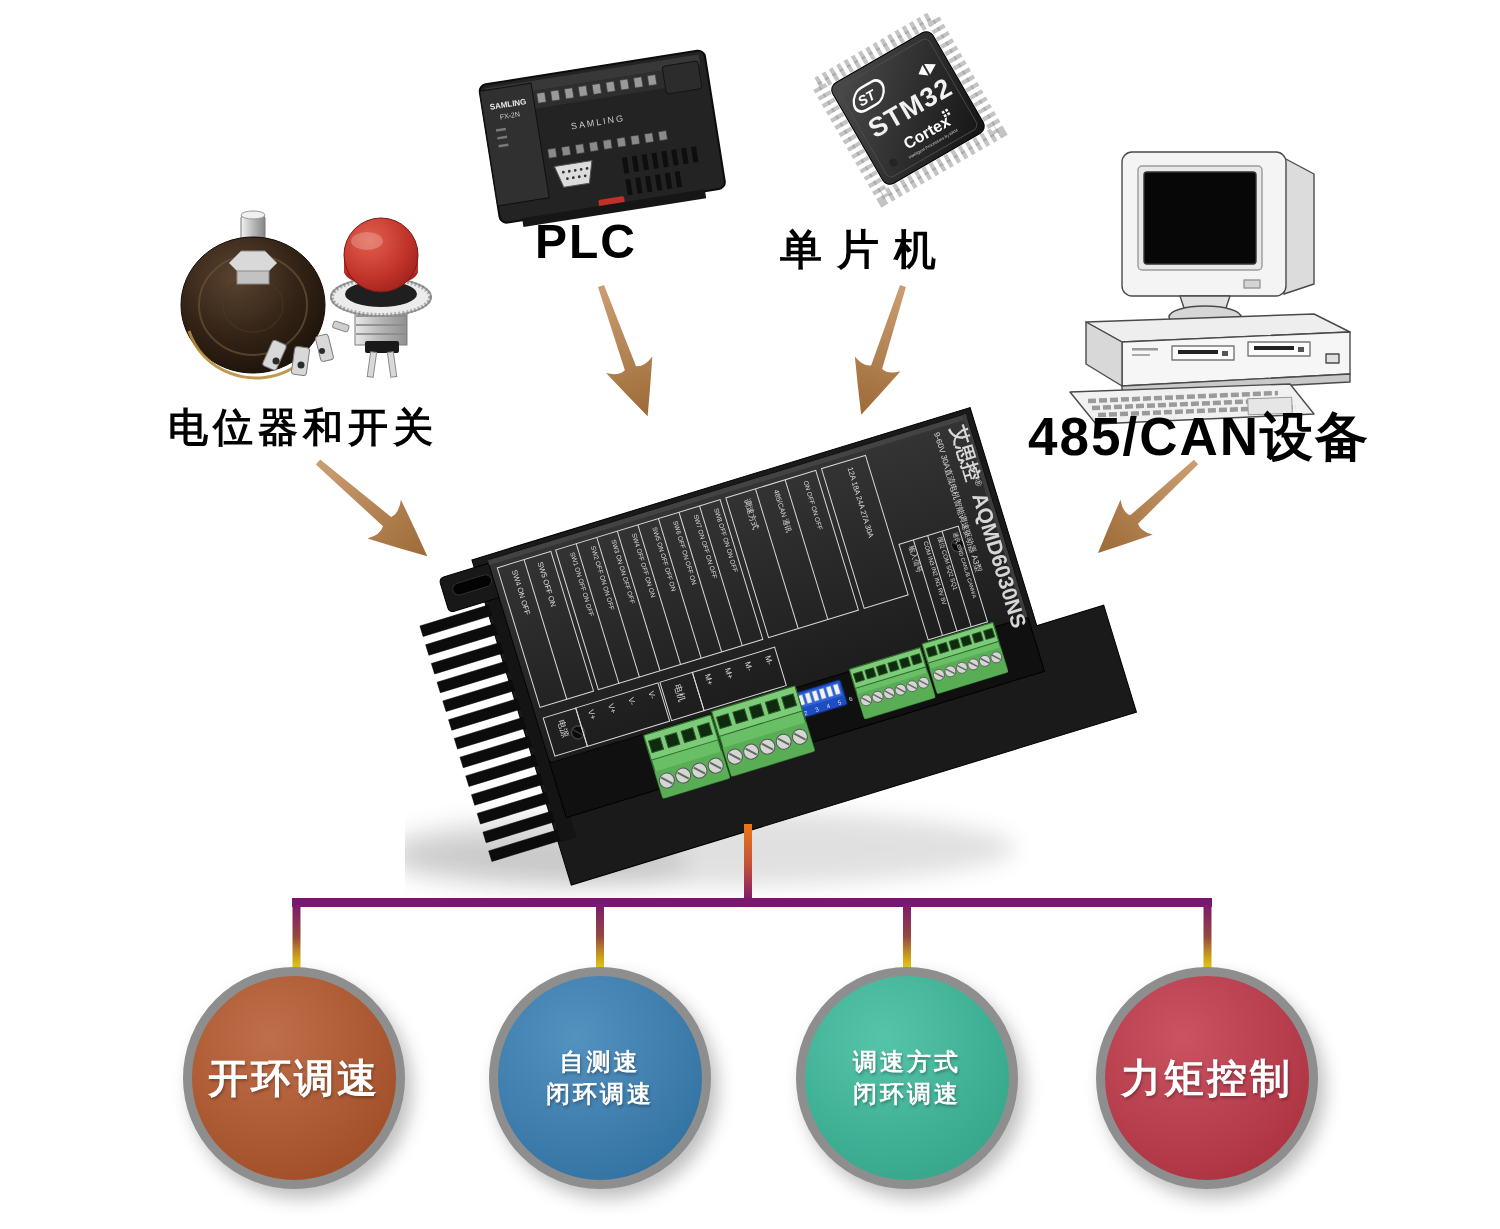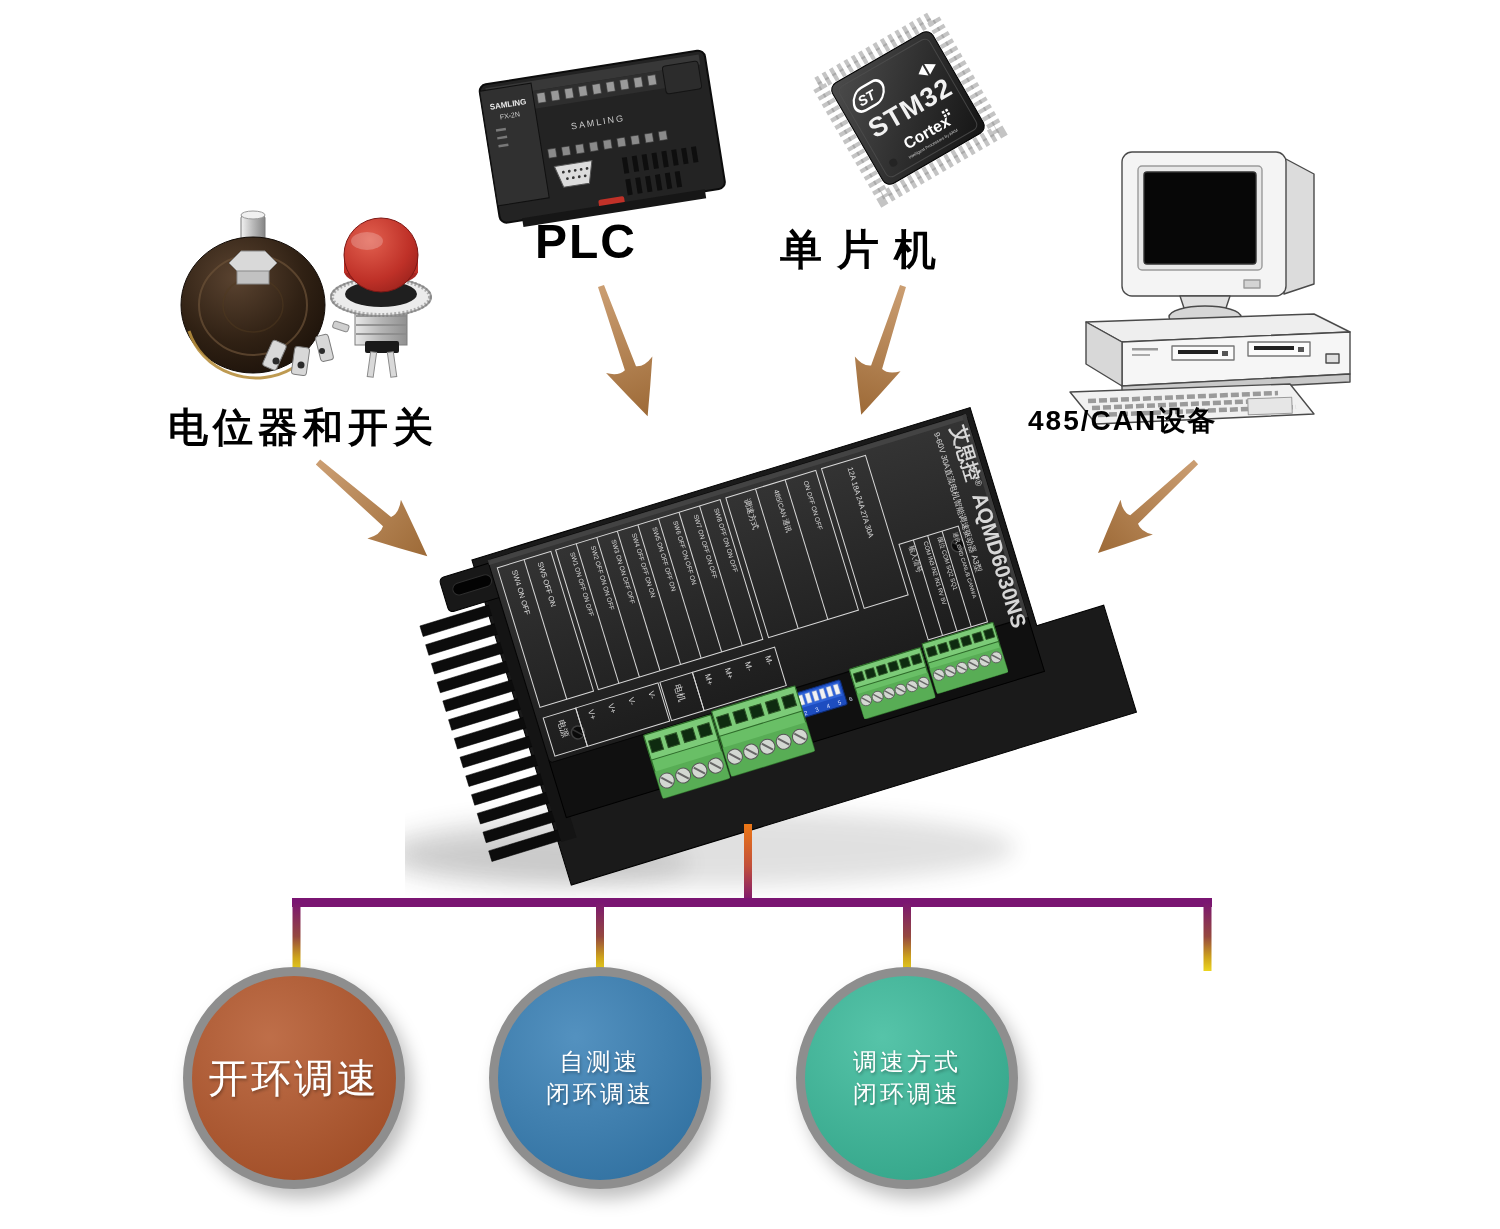--- a/index.html
+++ b/index.html
@@ -3,30 +3,30 @@
 <meta charset="utf-8">
 <style>
   html,body{margin:0;padding:0;background:#fff}
   body{width:1500px;height:1229px;overflow:hidden;font-family:"Liberation Sans","DejaVu Sans",sans-serif}
   .stage{position:relative;width:1500px;height:1229px;background:#ffffff}
   svg{display:block}
   .devlabel{position:absolute;text-align:left;font-weight:700;color:#000;z-index:5;white-space:nowrap}
   .lab-pot{left:168px;top:400px;width:310px;font-size:40px;letter-spacing:5px}
   .lab-plc{left:535px;top:214px;width:160px;font-size:48px;letter-spacing:2px}
   .lab-mcu{left:780px;top:222px;width:235px;font-size:42px;letter-spacing:15px}
-  .lab-can{left:1028px;top:402px;width:345px;font-size:28px;letter-spacing:2px}
+  .lab-can{left:1028px;top:402px;width:345px;font-size:53px;letter-spacing:2px}
   .dev{position:absolute;z-index:1}
   .board{position:absolute;left:405px;top:398px;z-index:2}
   .overlay{position:absolute;left:0;top:0;z-index:3;pointer-events:none}
   .feature{position:absolute;top:967px;width:204px;height:204px;border:9px solid #8e8e8e;border-radius:50%;
     display:flex;align-items:center;justify-content:center;z-index:4;
     box-shadow:7px 10px 18px rgba(0,0,0,.25);
     background-image:radial-gradient(circle at 38% 30%,rgba(255,255,255,.13),rgba(0,0,0,.10) 78%)}
   .f1{left:183px}.f2{left:489px}.f3{left:796px}.f4{left:1096px}
-  .feature-text{display:flex;flex-direction:column;gap:3px;color:#fff;font-weight:400;text-align:center;
+  .feature-text{display:flex;flex-direction:column;gap:3px;color:#fff;font-weight:700;text-align:center;
     letter-spacing:3px;text-shadow:1px 2px 3px rgba(0,0,0,.3)}
   .fs1{font-size:40px}
   .fs2{font-size:24px;line-height:1.2}
 </style>
 </head>
 <body>
 
 <div class="stage">
 
   <div class="dev" style="left:175px;top:205px">
@@ -469,14 +469,19 @@
       <span>自测速</span>
       <span>闭环调速</span>
     </div>
   </div>
   <div class="feature f3" style="background-color: rgb(61, 187, 156);">
     <div class="feature-text fs2">
       <span>调速方式</span>
       <span>闭环调速</span>
     </div>
   </div>
+  <div class="feature f4" style="background-color: rgb(194, 58, 74);">
+    <div class="feature-text fs1">
+        <span>力矩控制</span>
+      </div>
+  </div>
 
 </div>
 
 </body></html>

